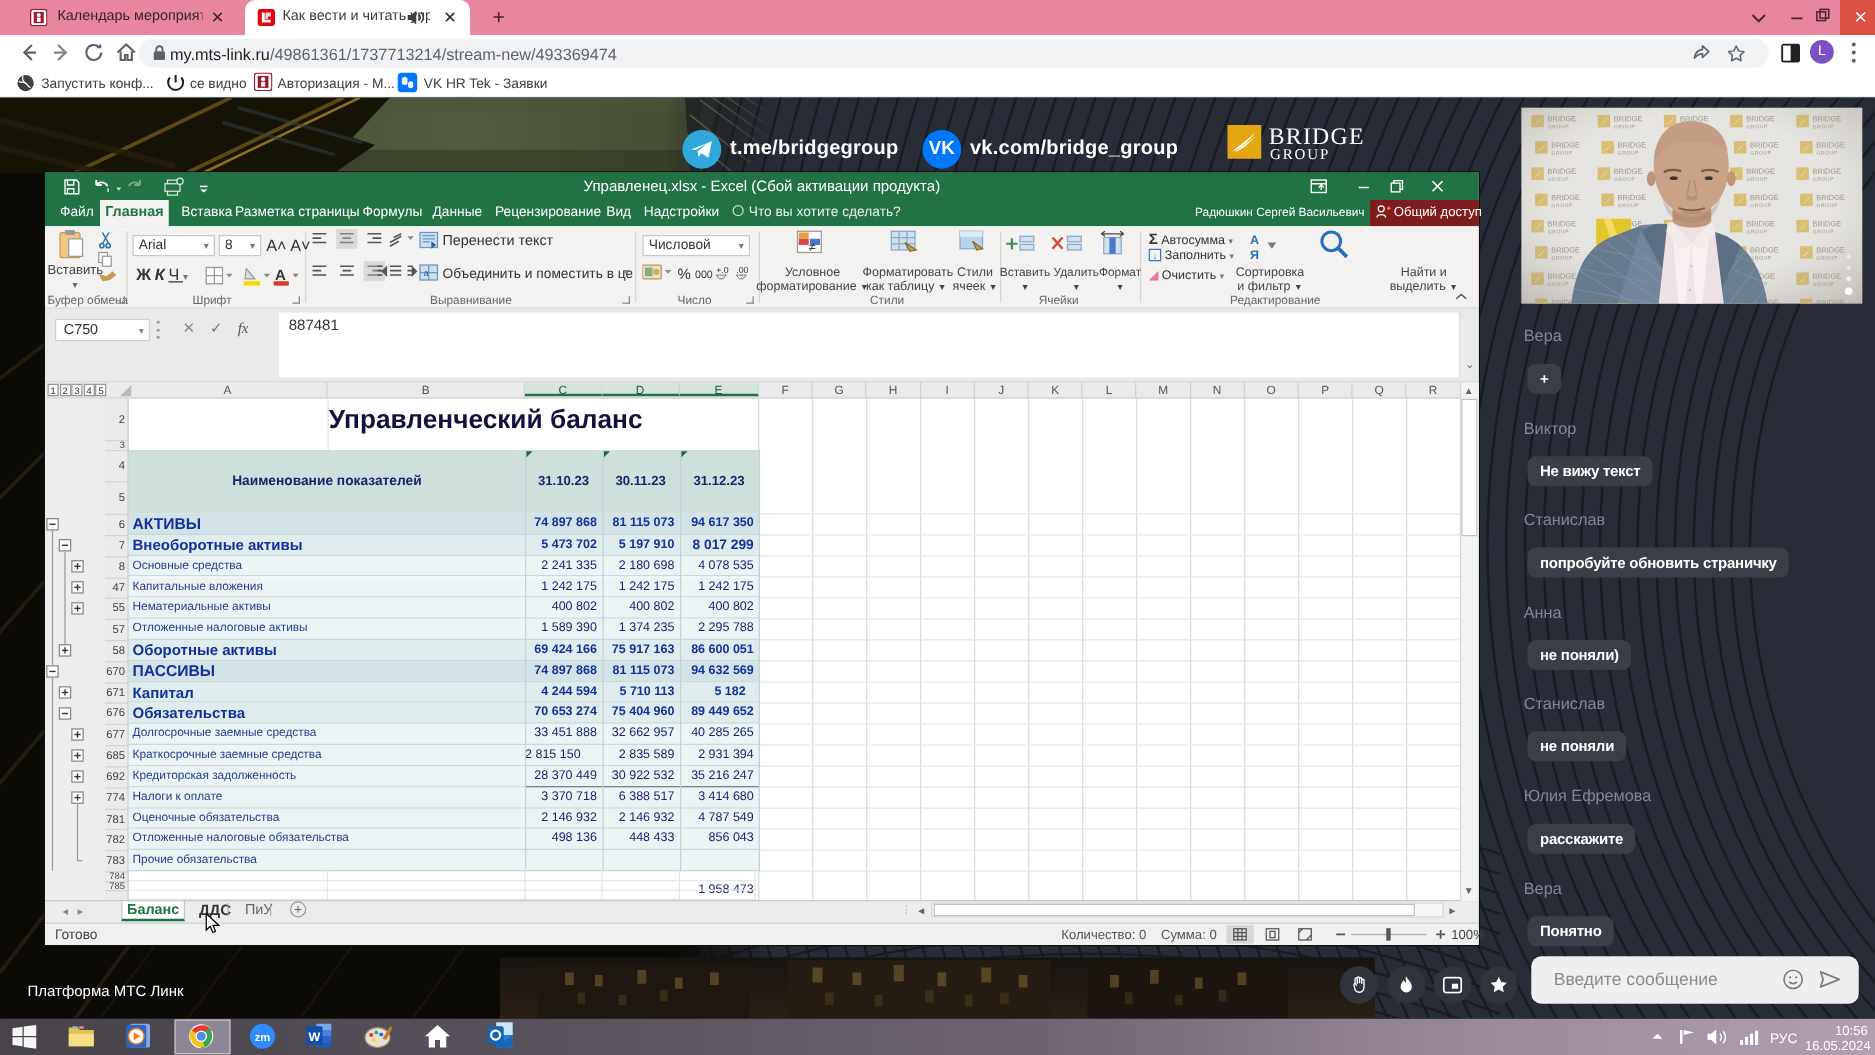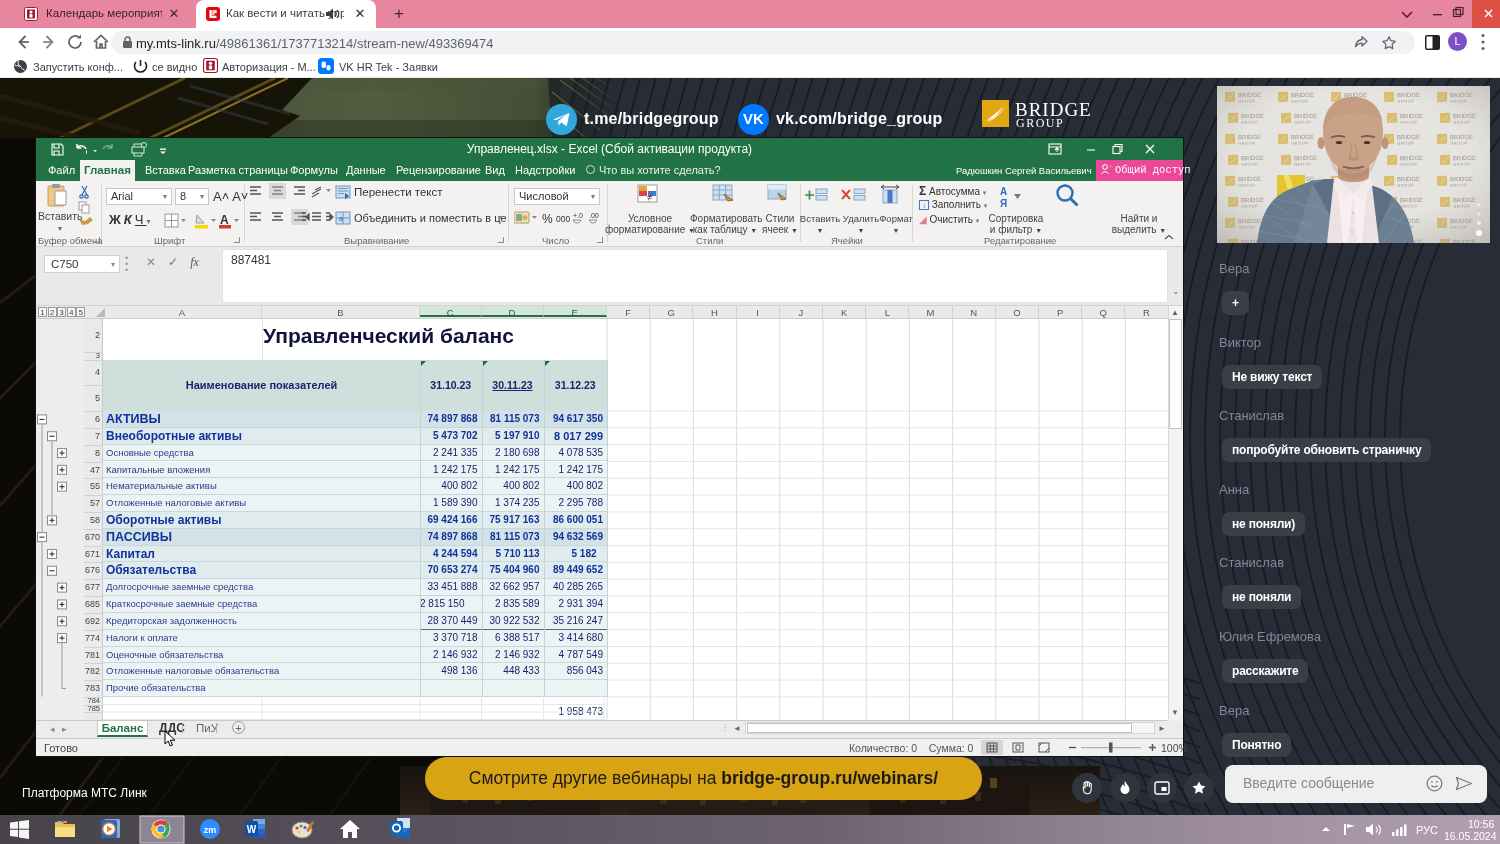--- a/index.html
+++ b/index.html
@@ -492,21 +492,21 @@
 <div class="abs" style="left:12px;top:22px;height:21px;color:#fff;font-size:11px;line-height:21px;white-space:nowrap;">Файл</div>
 <div class="abs" style="left:109px;top:22px;height:21px;color:#fff;font-size:11px;line-height:21px;white-space:nowrap;">Вставка</div>
 <div class="abs" style="left:152px;top:22px;height:21px;color:#fff;font-size:11px;line-height:21px;white-space:nowrap;">Разметка страницы</div>
 <div class="abs" style="left:254px;top:22px;height:21px;color:#fff;font-size:11px;line-height:21px;white-space:nowrap;">Формулы</div>
 <div class="abs" style="left:310px;top:22px;height:21px;color:#fff;font-size:11px;line-height:21px;white-space:nowrap;">Данные</div>
 <div class="abs" style="left:360px;top:22px;height:21px;color:#fff;font-size:11px;line-height:21px;white-space:nowrap;">Рецензирование</div>
 <div class="abs" style="left:449px;top:22px;height:21px;color:#fff;font-size:11px;line-height:21px;white-space:nowrap;">Вид</div>
 <div class="abs" style="left:479px;top:22px;height:21px;color:#fff;font-size:11px;line-height:21px;white-space:nowrap;">Надстройки</div>
 <div class="abs" style="left:550px;top:22px;height:21px;color:#e8f0ea;font-size:11px;line-height:21px;white-space:nowrap;"><span style="display:inline-block;width:9px;height:9px;border:1px solid #cfe0d5;border-radius:50%;margin-right:4px;"></span>Что вы хотите сделать?</div>
 <div class="abs" style="left:920px;top:22px;height:21px;color:#fff;font-size:9.5px;line-height:21px;white-space:nowrap;">Радюшкин Сергей Васильевич</div>
-<div class="abs" style="left:1060px;top:22px;width:87px;height:21px;background:#ec4899;color:#fff;font-size:10.5px;line-height:21px;white-space:nowrap;font-family:Liberation Mono, monospace;"><svg width="13" height="12" viewBox="0 0 13 12" style="vertical-align:-2px;margin:0 2px 0 4px;">
+<div class="abs" style="left:1060px;top:22px;width:87px;height:21px;background:#7f1d1d;color:#fff;font-size:10.5px;line-height:21px;white-space:nowrap;"><svg width="13" height="12" viewBox="0 0 13 12" style="vertical-align:-2px;margin:0 2px 0 4px;">
             <circle cx="5" cy="4" r="2.4" fill="none" stroke="#fff"></circle>
             <path d="M1.5 11c.5-3 6.5-3 7 0" fill="none" stroke="#fff"></path>
             <path d="M9.5 3.5h3M11 2v3" stroke="#e8834a" stroke-width="1.2"></path>
           </svg>Общий доступ</div>
 <div id="xl-ribbon"></div>
 <div class="abs" style="left:65px;top:47px;width:1px;height:57px;background:#d8d6d4;"></div>
 <div class="abs" style="left:208px;top:47px;width:1px;height:57px;background:#d8d6d4;"></div>
 <div class="abs" style="left:472px;top:47px;width:1px;height:57px;background:#d8d6d4;"></div>
 <div class="abs" style="left:571px;top:47px;width:1px;height:57px;background:#d8d6d4;"></div>
 <div class="abs" style="left:764px;top:47px;width:1px;height:57px;background:#d8d6d4;"></div>
@@ -778,21 +778,21 @@
 <div class="abs" style="left:48px;top:558.9px;width:19px;height:1px;background:#d0d2d3;"></div>
 <div class="abs" style="left:48px;top:558.9px;width:16px;height:7.6px;font-size:7.5px;color:#444;text-align:right;line-height:7.6px;">784</div>
 <div class="abs" style="left:48px;top:566.5px;width:19px;height:1px;background:#d0d2d3;"></div>
 <div class="abs" style="left:48px;top:566.5px;width:16px;height:7.6px;font-size:7.5px;color:#444;text-align:right;line-height:7.6px;">785</div>
 <div class="abs" style="left:48px;top:574.1px;width:19px;height:1px;background:#d0d2d3;"></div>
 <div class="abs" style="left:227px;top:186px;font-size:21px;font-weight:bold;color:#10143c;">Управленческий баланс</div>
 <div class="abs" style="left:67px;top:222px;width:504px;height:51px;background:#cfdfdc;"></div>
 <div class="abs" style="left:67px;top:222px;width:317px;height:51px;font-size:11px;font-weight:bold;color:#17246e;text-align:center;line-height:51px;">Наименование показателей</div>
 <div class="abs" style="left:384px;top:222px;width:61.5px;height:51px;font-size:10.5px;font-weight:bold;color:#17246e;text-align:center;line-height:51px;">31.10.23</div>
 <div class="abs" style="left:385px;top:223px;width:0;height:0;border-right:5px solid transparent;border-top:5px solid #1a6a3a;"></div>
-<div class="abs" style="left:445.5px;top:222px;width:62.0px;height:51px;font-size:10.5px;font-weight:bold;color:#17246e;text-align:center;line-height:51px;text-decoration:underline;">30.11.23</div>
+<div class="abs" style="left:445.5px;top:222px;width:62.0px;height:51px;font-size:10.5px;font-weight:bold;color:#17246e;text-align:center;line-height:51px;">30.11.23</div>
 <div class="abs" style="left:446.5px;top:223px;width:0;height:0;border-right:5px solid transparent;border-top:5px solid #1a6a3a;"></div>
 <div class="abs" style="left:507.5px;top:222px;width:63.5px;height:51px;font-size:10.5px;font-weight:bold;color:#17246e;text-align:center;line-height:51px;">31.12.23</div>
 <div class="abs" style="left:508.5px;top:223px;width:0;height:0;border-right:5px solid transparent;border-top:5px solid #1a6a3a;"></div>
 <div class="abs" style="left:67px;top:273.0px;width:504px;height:16.82px;background:#d2e2e6;border-bottom:1px solid #c8d8da;"></div>
 <div class="abs" style="left:70px;top:273.0px;height:16.82px;font-size:12.5px;font-weight:bold;color:#11319b;line-height:16.82px;">АКТИВЫ</div>
 <div class="abs" style="left:384px;top:273.0px;width:57.5px;height:16.82px;font-size:10px;font-weight:bold;color:#11319b;text-align:right;line-height:16.82px;">74 897 868</div>
 <div class="abs" style="left:445.5px;top:273.0px;width:58.0px;height:16.82px;font-size:10px;font-weight:bold;color:#11319b;text-align:right;line-height:16.82px;">81 115 073</div>
 <div class="abs" style="left:507.5px;top:273.0px;width:59.5px;height:16.82px;font-size:10px;font-weight:bold;color:#11319b;text-align:right;line-height:16.82px;">94 617 350</div>
 <div class="abs" style="left:67px;top:289.8px;width:504px;height:16.82px;background:#e0ebee;border-bottom:1px solid #c8d8da;"></div>
 <div class="abs" style="left:70px;top:289.8px;height:16.82px;font-size:12px;font-weight:bold;color:#11319b;line-height:16.82px;">Внеоборотные активы</div>
@@ -962,21 +962,20 @@
 <path d="M168 7.5h7M171.5 4v7" stroke="#555" stroke-width="1.4"></path>
 </svg>
 <div class="abs" style="left:1125px;top:604px;font-size:10.5px;color:#444;">100%</div>
 <div class="abs" style="left:1132px;top:168px;width:15px;height:415px;background:#f3f3f3;border-left:1px solid #d8d8d8;"></div>
 <div class="abs" style="left:1135px;top:170px;color:#666;font-size:8px;">▲</div>
 <div class="abs" style="left:1133px;top:181px;width:13px;height:110px;background:#fdfdfd;border:1px solid #c2c2c2;"></div>
 <div class="abs" style="left:1135px;top:570px;color:#666;font-size:8px;">▼</div>
 </div>
 
     <div id="platform">Платформа МТС Линк</div>
-    <div id="banner">Смотрите другие вебинары на <b>bridge-group.ru/webinars/</b></div>
     <div class="rbtn" style="left:1072px;"><svg width="16" height="16" viewBox="0 0 16 16" style="margin-top:7px;">
           <path d="M5 7V3.2a.9.9 0 0 1 1.8 0V7M6.8 6.5V2.4a.9.9 0 0 1 1.8 0v4.1M8.6 6.5V3a.9.9 0 0 1 1.8 0v4M10.4 7V4.2a.9.9 0 0 1 1.8 0V9c0 3-1.5 4.8-3.8 4.8S4.8 12 4.6 10L4.2 7.8c-.1-.9 1-1.2 1.5-.4l.7 1.1" fill="none" stroke="#fff" stroke-width="1.1"></path>
         </svg></div>
     <div class="rbtn" style="left:1110px;"><svg width="14" height="16" viewBox="0 0 14 16" style="margin-top:7px;">
           <path d="M7 1C8 4 11.5 5.5 11.5 9.5a4.5 4.5 0 0 1-9 0C2.5 7 4 5.5 5 4c.5 1 .8 1.8 2 2.5C6.5 4.5 6.2 2.5 7 1z" fill="#fff"></path>
         </svg></div>
     <div class="rbtn" style="left:1147px;"><svg width="16" height="14" viewBox="0 0 16 14" style="margin-top:8px;">
           <rect x="1" y="1" width="14" height="12" rx="2" fill="none" stroke="#fff" stroke-width="1.4"></rect>
           <rect x="7.5" y="6" width="5" height="4" fill="#fff"></rect>
         </svg></div>

